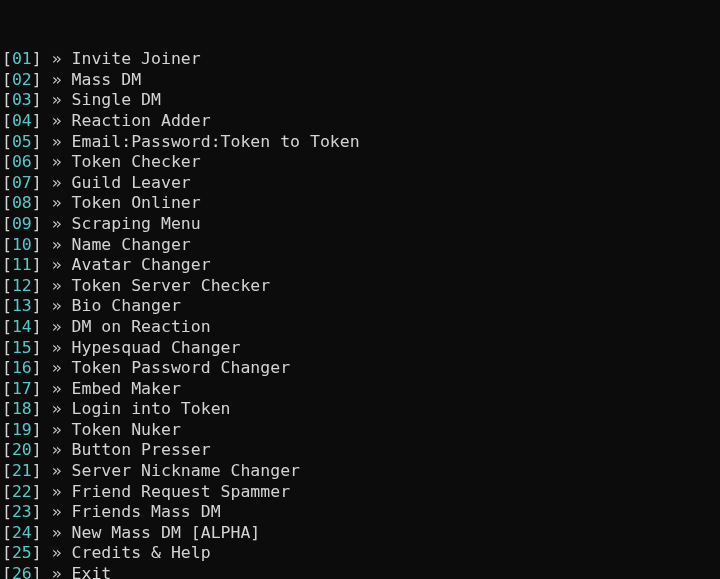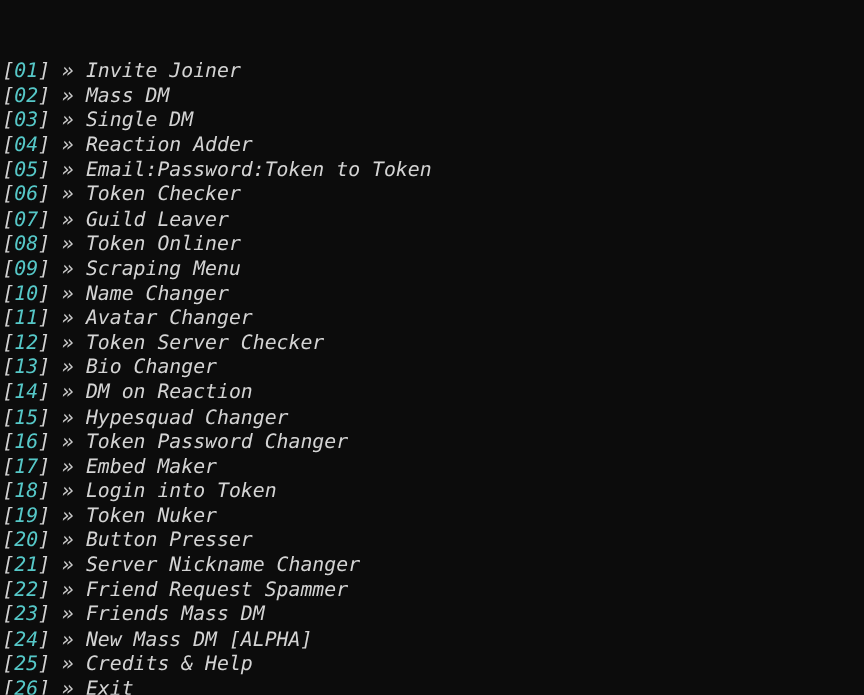--- a/index.html
+++ b/index.html
@@ -43,21 +43,20 @@
   .menu {
     position: absolute;
     top: 8px;
     left: 2px;
     right: 0;
   }
 
   .row {
     height: 20.6px;
     white-space: pre;
-    font-style: italic;
   }
 
   .br   { color: #d4d4d4; }            
   .idx  { color: #56c8c8; }            
   .arrow{ color: #c8c8c8; }            
   .label{ color: #d4d4d4; }
 </style>
 </head>
 <body>
 

